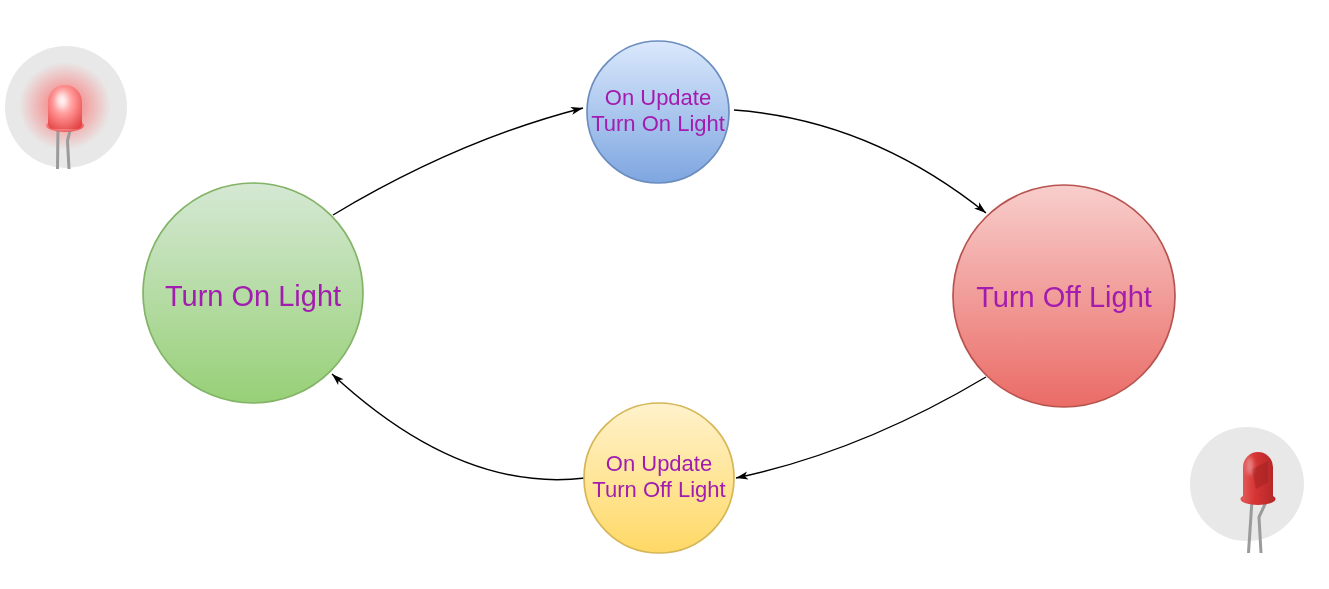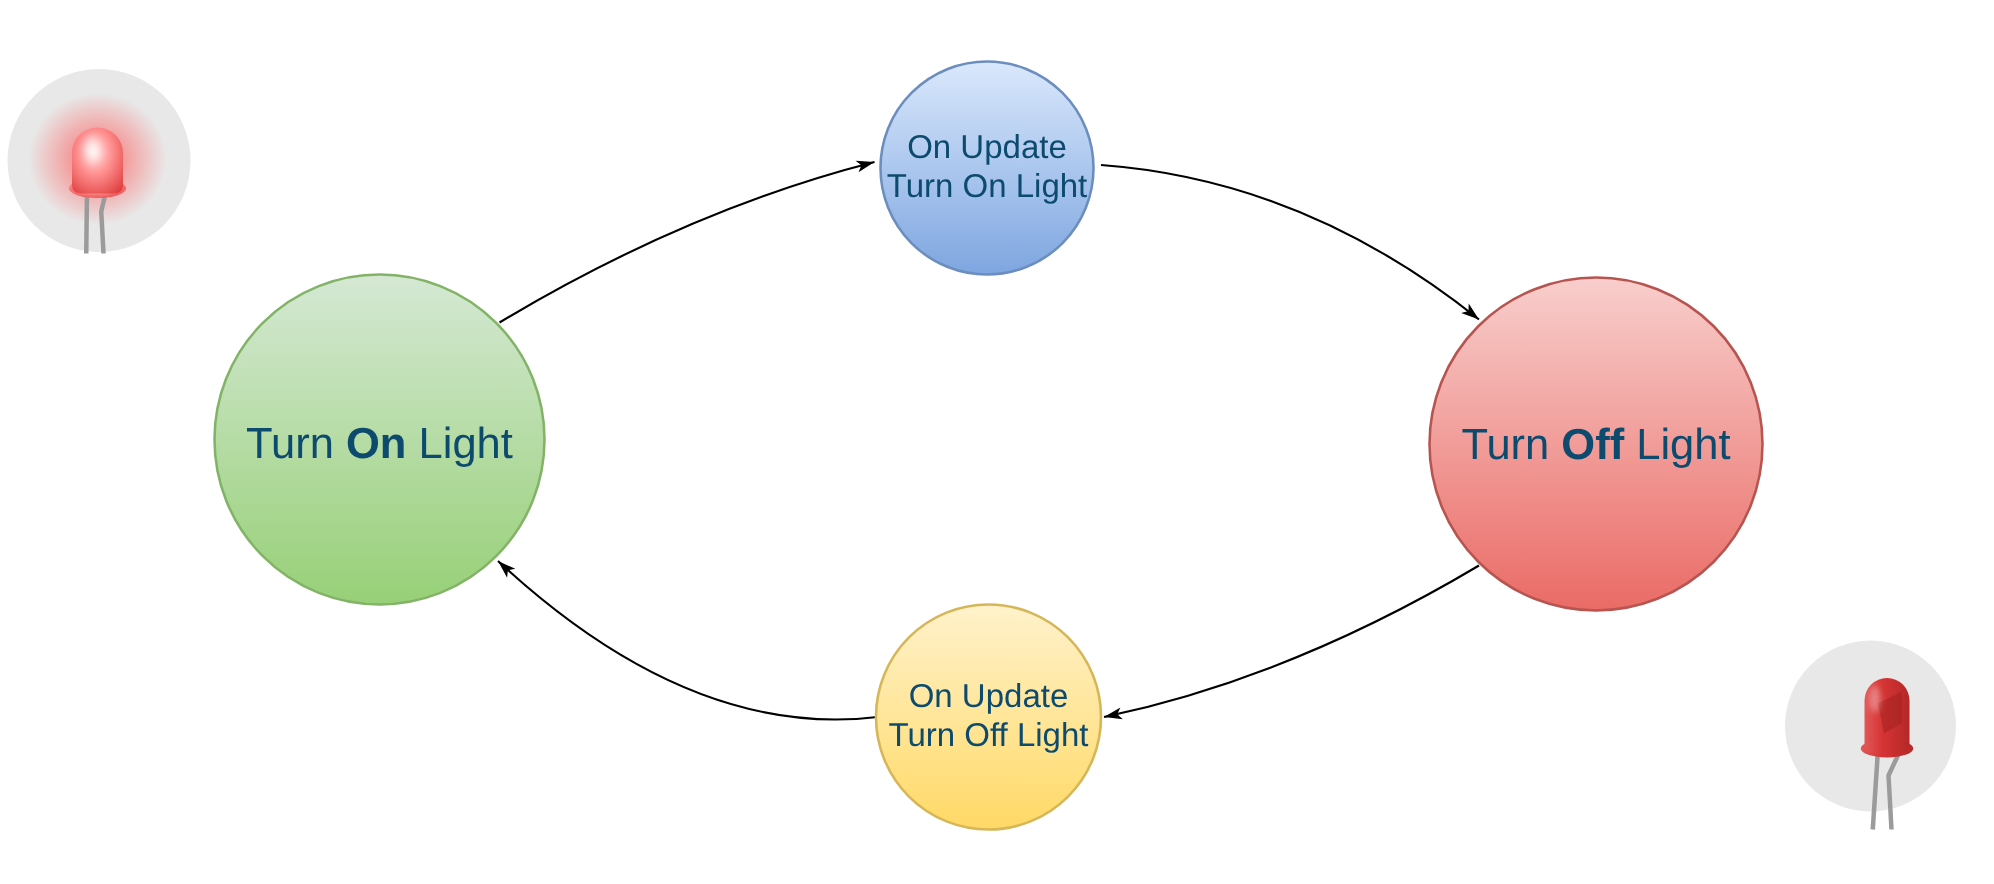--- a/index.html
+++ b/index.html
@@ -8,28 +8,28 @@
     width: 1329px;
     height: 589px;
     background: #ffffff;
     overflow: hidden;
     font-family: "Liberation Sans", "DejaVu Sans", sans-serif;
   }
   .canvas svg { position: absolute; left: 0; top: 0; }
   .label {
     position: absolute;
     transform: translate(-50%, -50%);
-    color: #0c4a6e;
+    color: #a21caf;
     text-align: center;
     white-space: nowrap;
   }
   .label span, .label b { white-space: pre; }
   .label-big { font-size: 29px; line-height: 34px; }
   .label-small { font-size: 22px; line-height: 26px; }
-  .label b { font-weight: 700; }
+  .label b { font-weight: 400; }
 </style>
 </head>
 <body>
 
 <div class="canvas">
 
   <svg width="1329" height="589" viewBox="0 0 1329 589">
     <defs>
       <linearGradient id="gradGreen" x1="0" y1="0" x2="0" y2="1">
         <stop offset="0" stop-color="#d5e8d4"></stop>

